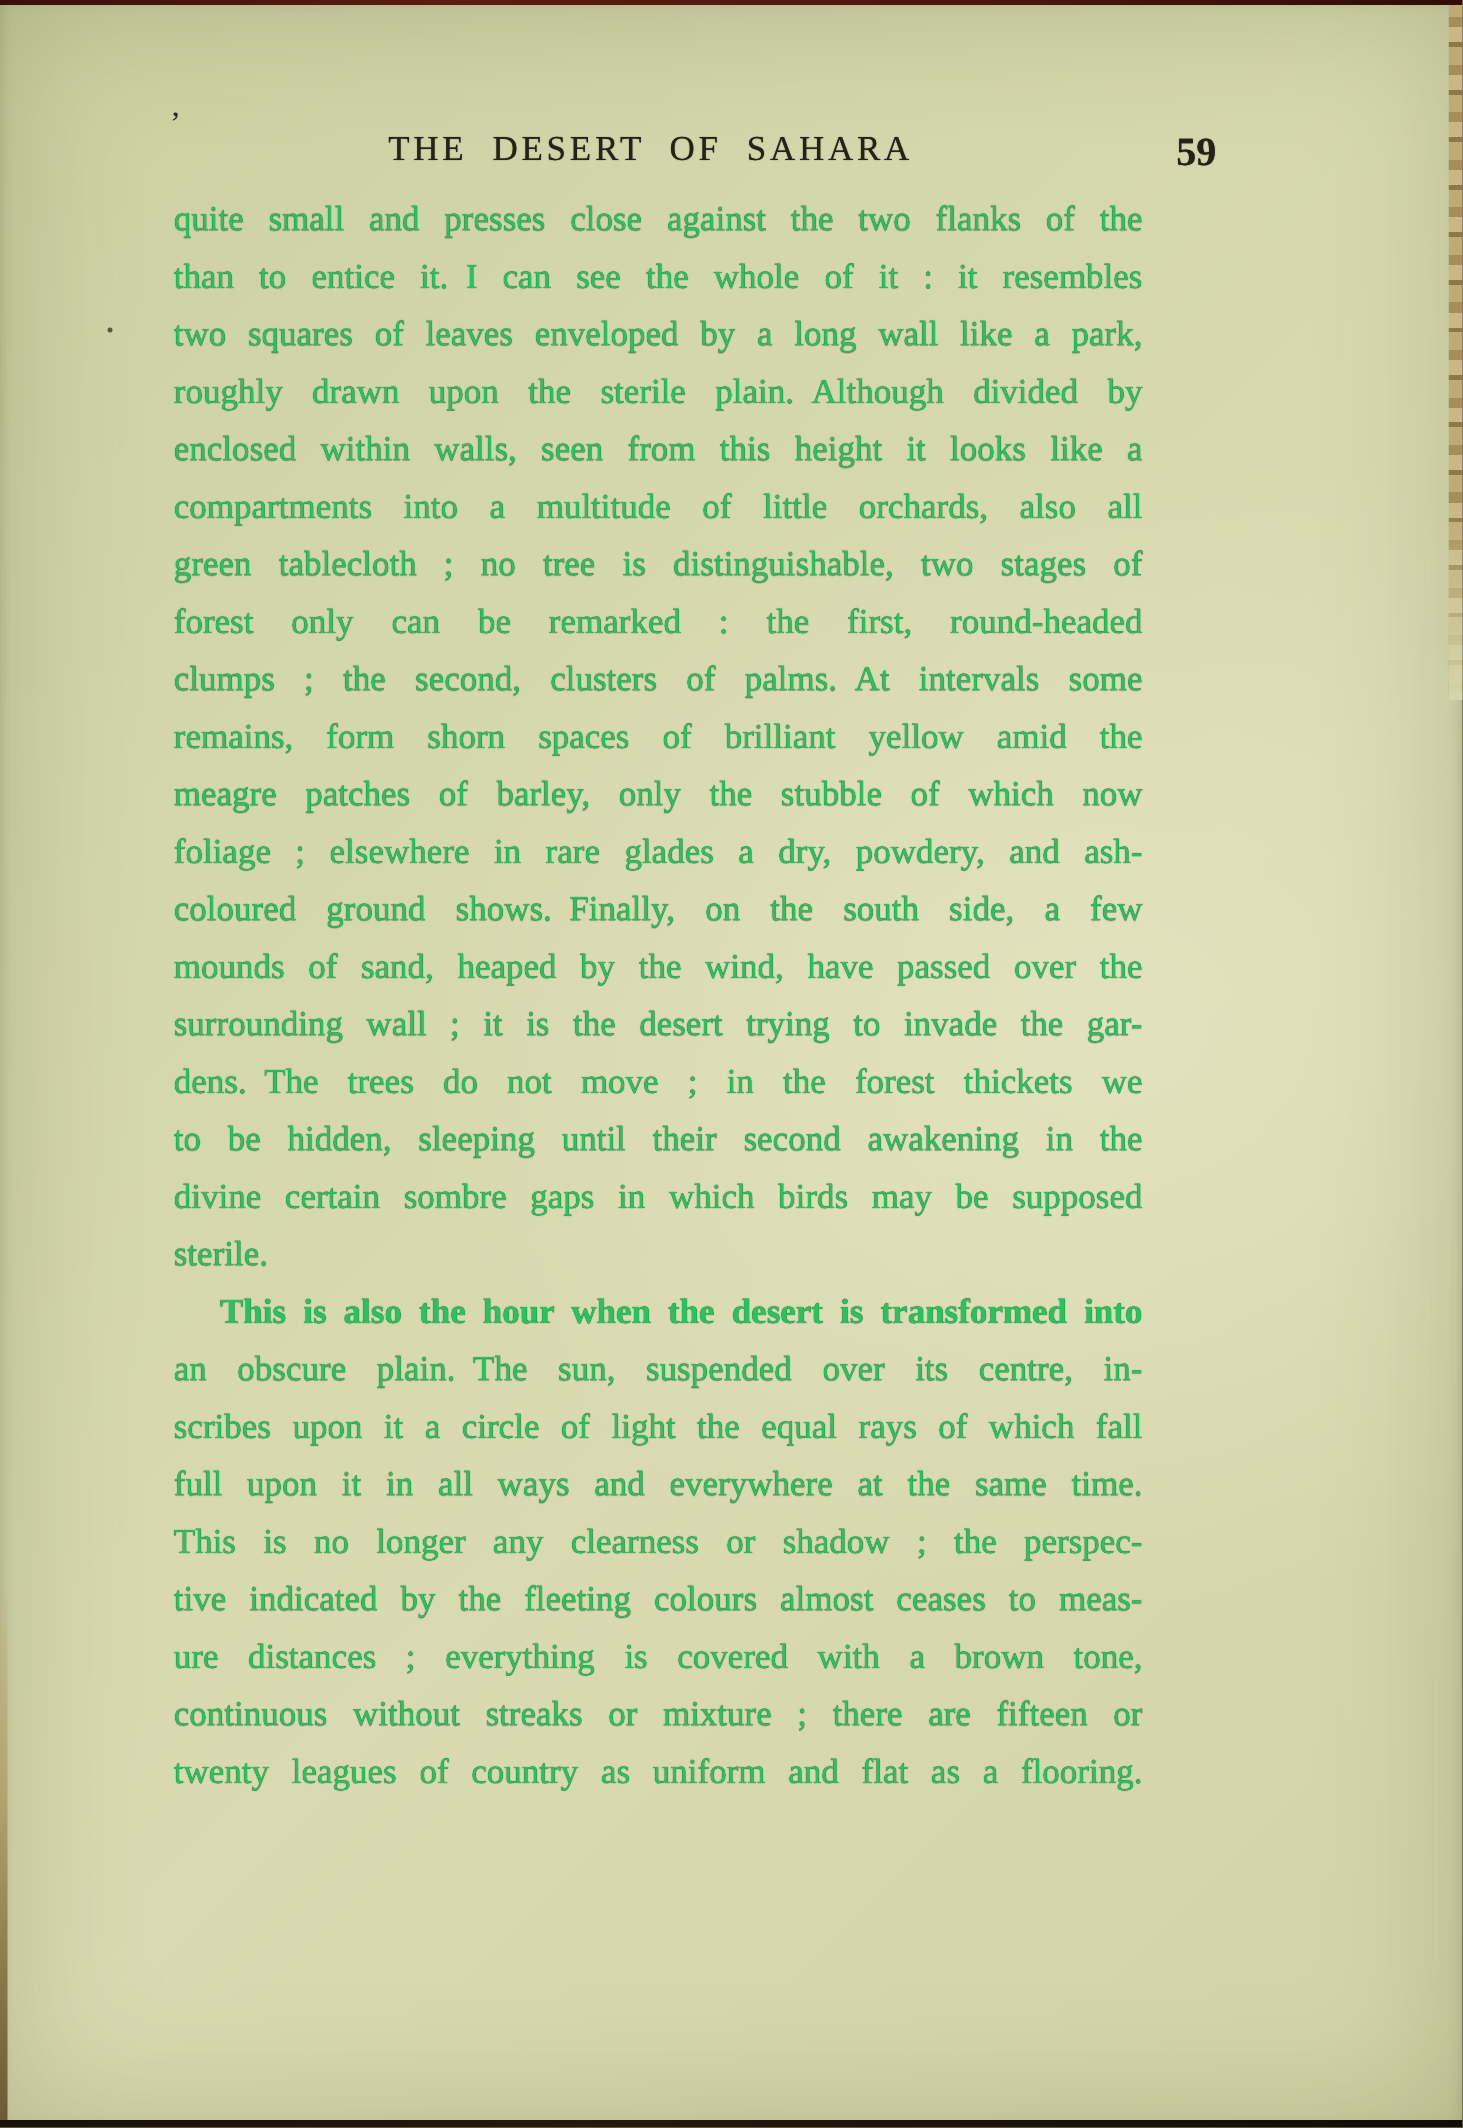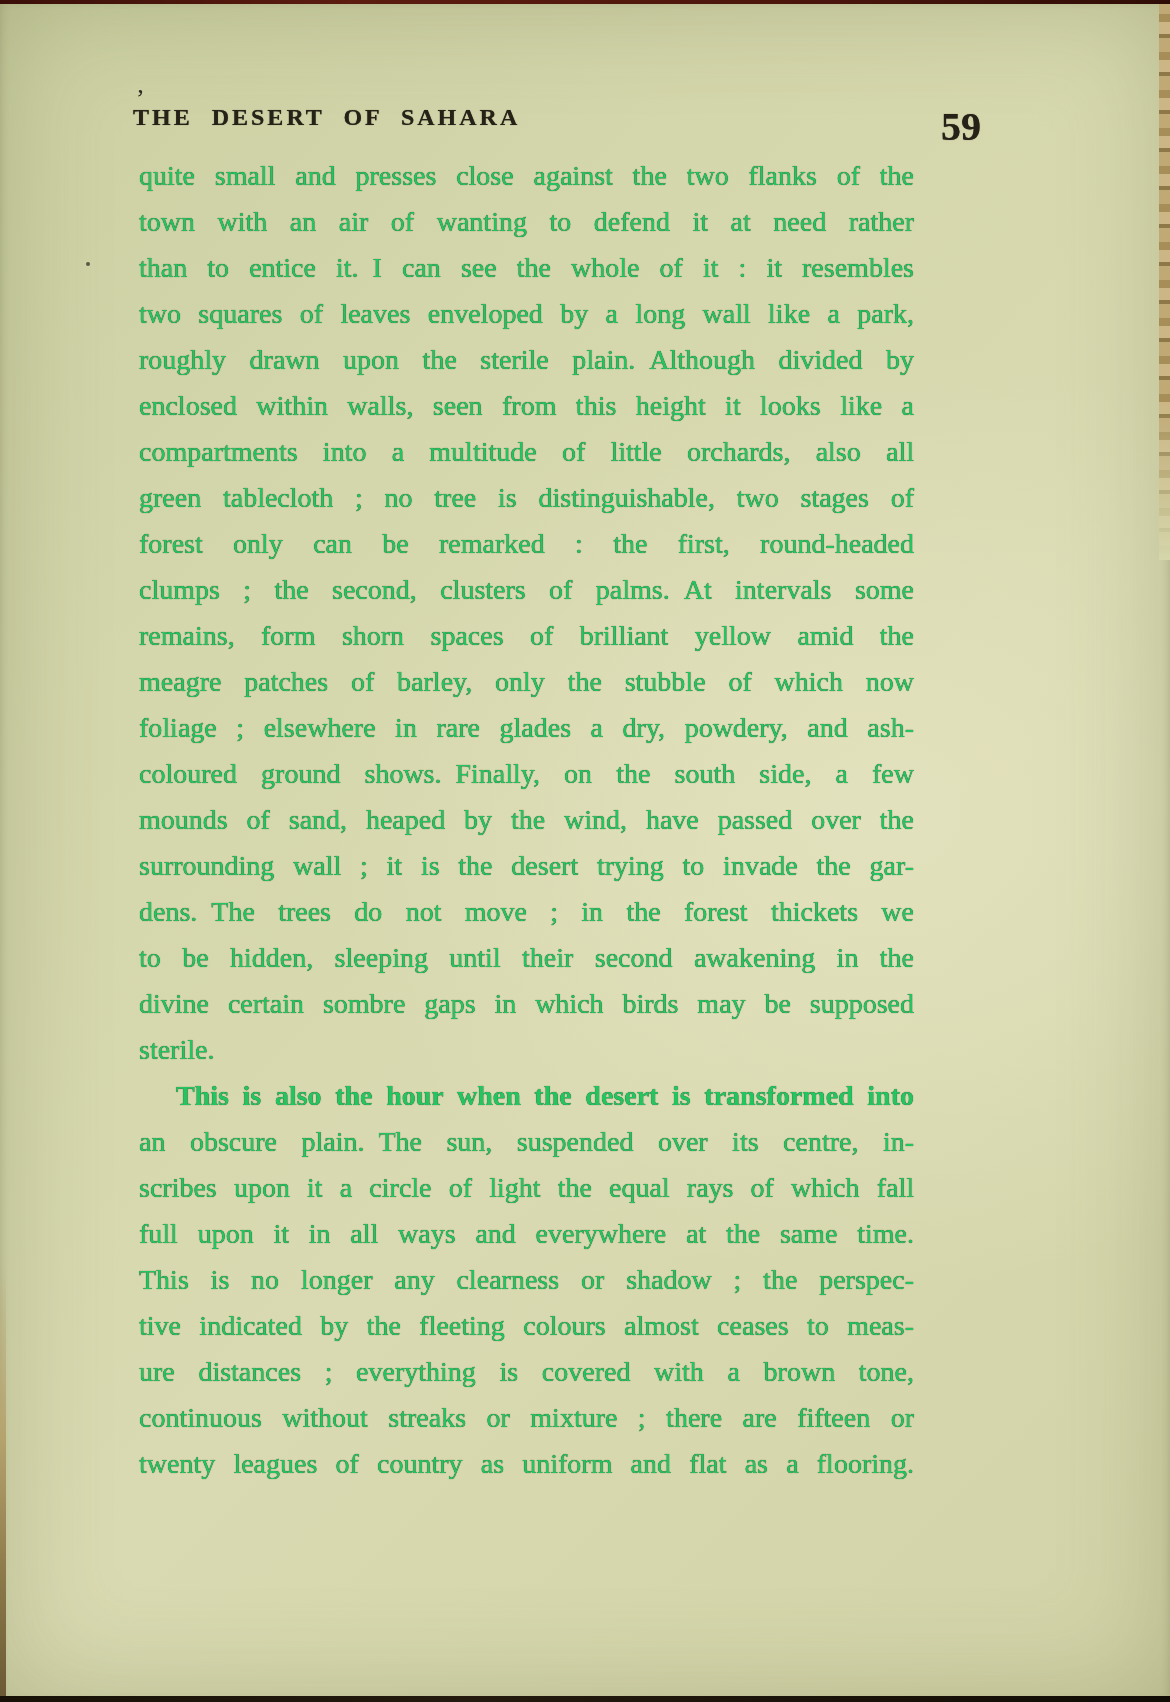--- a/index.html
+++ b/index.html
@@ -33,32 +33,32 @@
       linear-gradient(to bottom, rgba(213,214,171,0) 0%, rgba(213,214,171,0) 72%, #d5d6ab 100%),
       repeating-linear-gradient(to bottom, #c1a976 0 14px, #a78e58 14px 22px, #ccb685 22px 34px, #8f7847 34px 38px);
   }
   .edge-left {
     position: absolute; bottom: 6px; left: 0; width: 6px; height: 430px;
     background: linear-gradient(to bottom, rgba(181,163,110,0) 0%, #b5a36e 40%, #8f7c4c 70%, #6b5a35 100%);
   }
   .header { position: absolute; left: 133px; top: 104px; width: 775px; }
   .running-head {
     display: block;
-    text-align: left;
-    font-size: 24px;
-    font-weight: bold;
+    text-align: center;
+    font-size: 28px;
+    font-weight: normal;
     letter-spacing: 3px;
     word-spacing: 10px;
     color: #262218;
     text-shadow: 0 0 0.8px rgba(38,34,24,0.85);
   }
   .page-number {
     position: absolute;
     left: 941px; top: 103px;
-    font-size: 40px;
+    font-size: 32px;
     font-weight: 600;
     color: #262218;
     text-shadow: 0 0 0.8px rgba(38,34,24,0.85);
   }
   .body-text {
     position: absolute;
     left: 139px; top: 153px; width: 775px;
     font-size: 28px;
     color: #22c55e;
     text-shadow: 0 0 0.7px rgba(36,35,27,0.9), 0 0.4px 0.7px rgba(36,35,27,0.3);
@@ -99,21 +99,20 @@
   <span class="stray">’</span>
   <span class="speck"></span>
 
   <div class="header">
     <span class="running-head">THE DESERT OF SAHARA</span>
   </div>
   <span class="page-number">59</span>
 
   <div class="body-text" id="body-text">
       <div class="line">quite small and presses close against the two flanks of the</div>
-      <div class="line">town with an air of wanting to defend it at need rather</div>
       <div class="line">than to entice it. I can see the whole of it : it resembles</div>
       <div class="line">two squares of leaves enveloped by a long wall like a park,</div>
       <div class="line">roughly drawn upon the sterile plain. Although divided by</div>
       <div class="line">enclosed within walls, seen from this height it looks like a</div>
       <div class="line">compartments into a multitude of little orchards, also all</div>
       <div class="line">green tablecloth ; no tree is distinguishable, two stages of</div>
       <div class="line">forest only can be remarked : the first, round-headed</div>
       <div class="line">clumps ; the second, clusters of palms. At intervals some</div>
       <div class="line">remains, form shorn spaces of brilliant yellow amid the</div>
       <div class="line">meagre patches of barley, only the stubble of which now</div>

